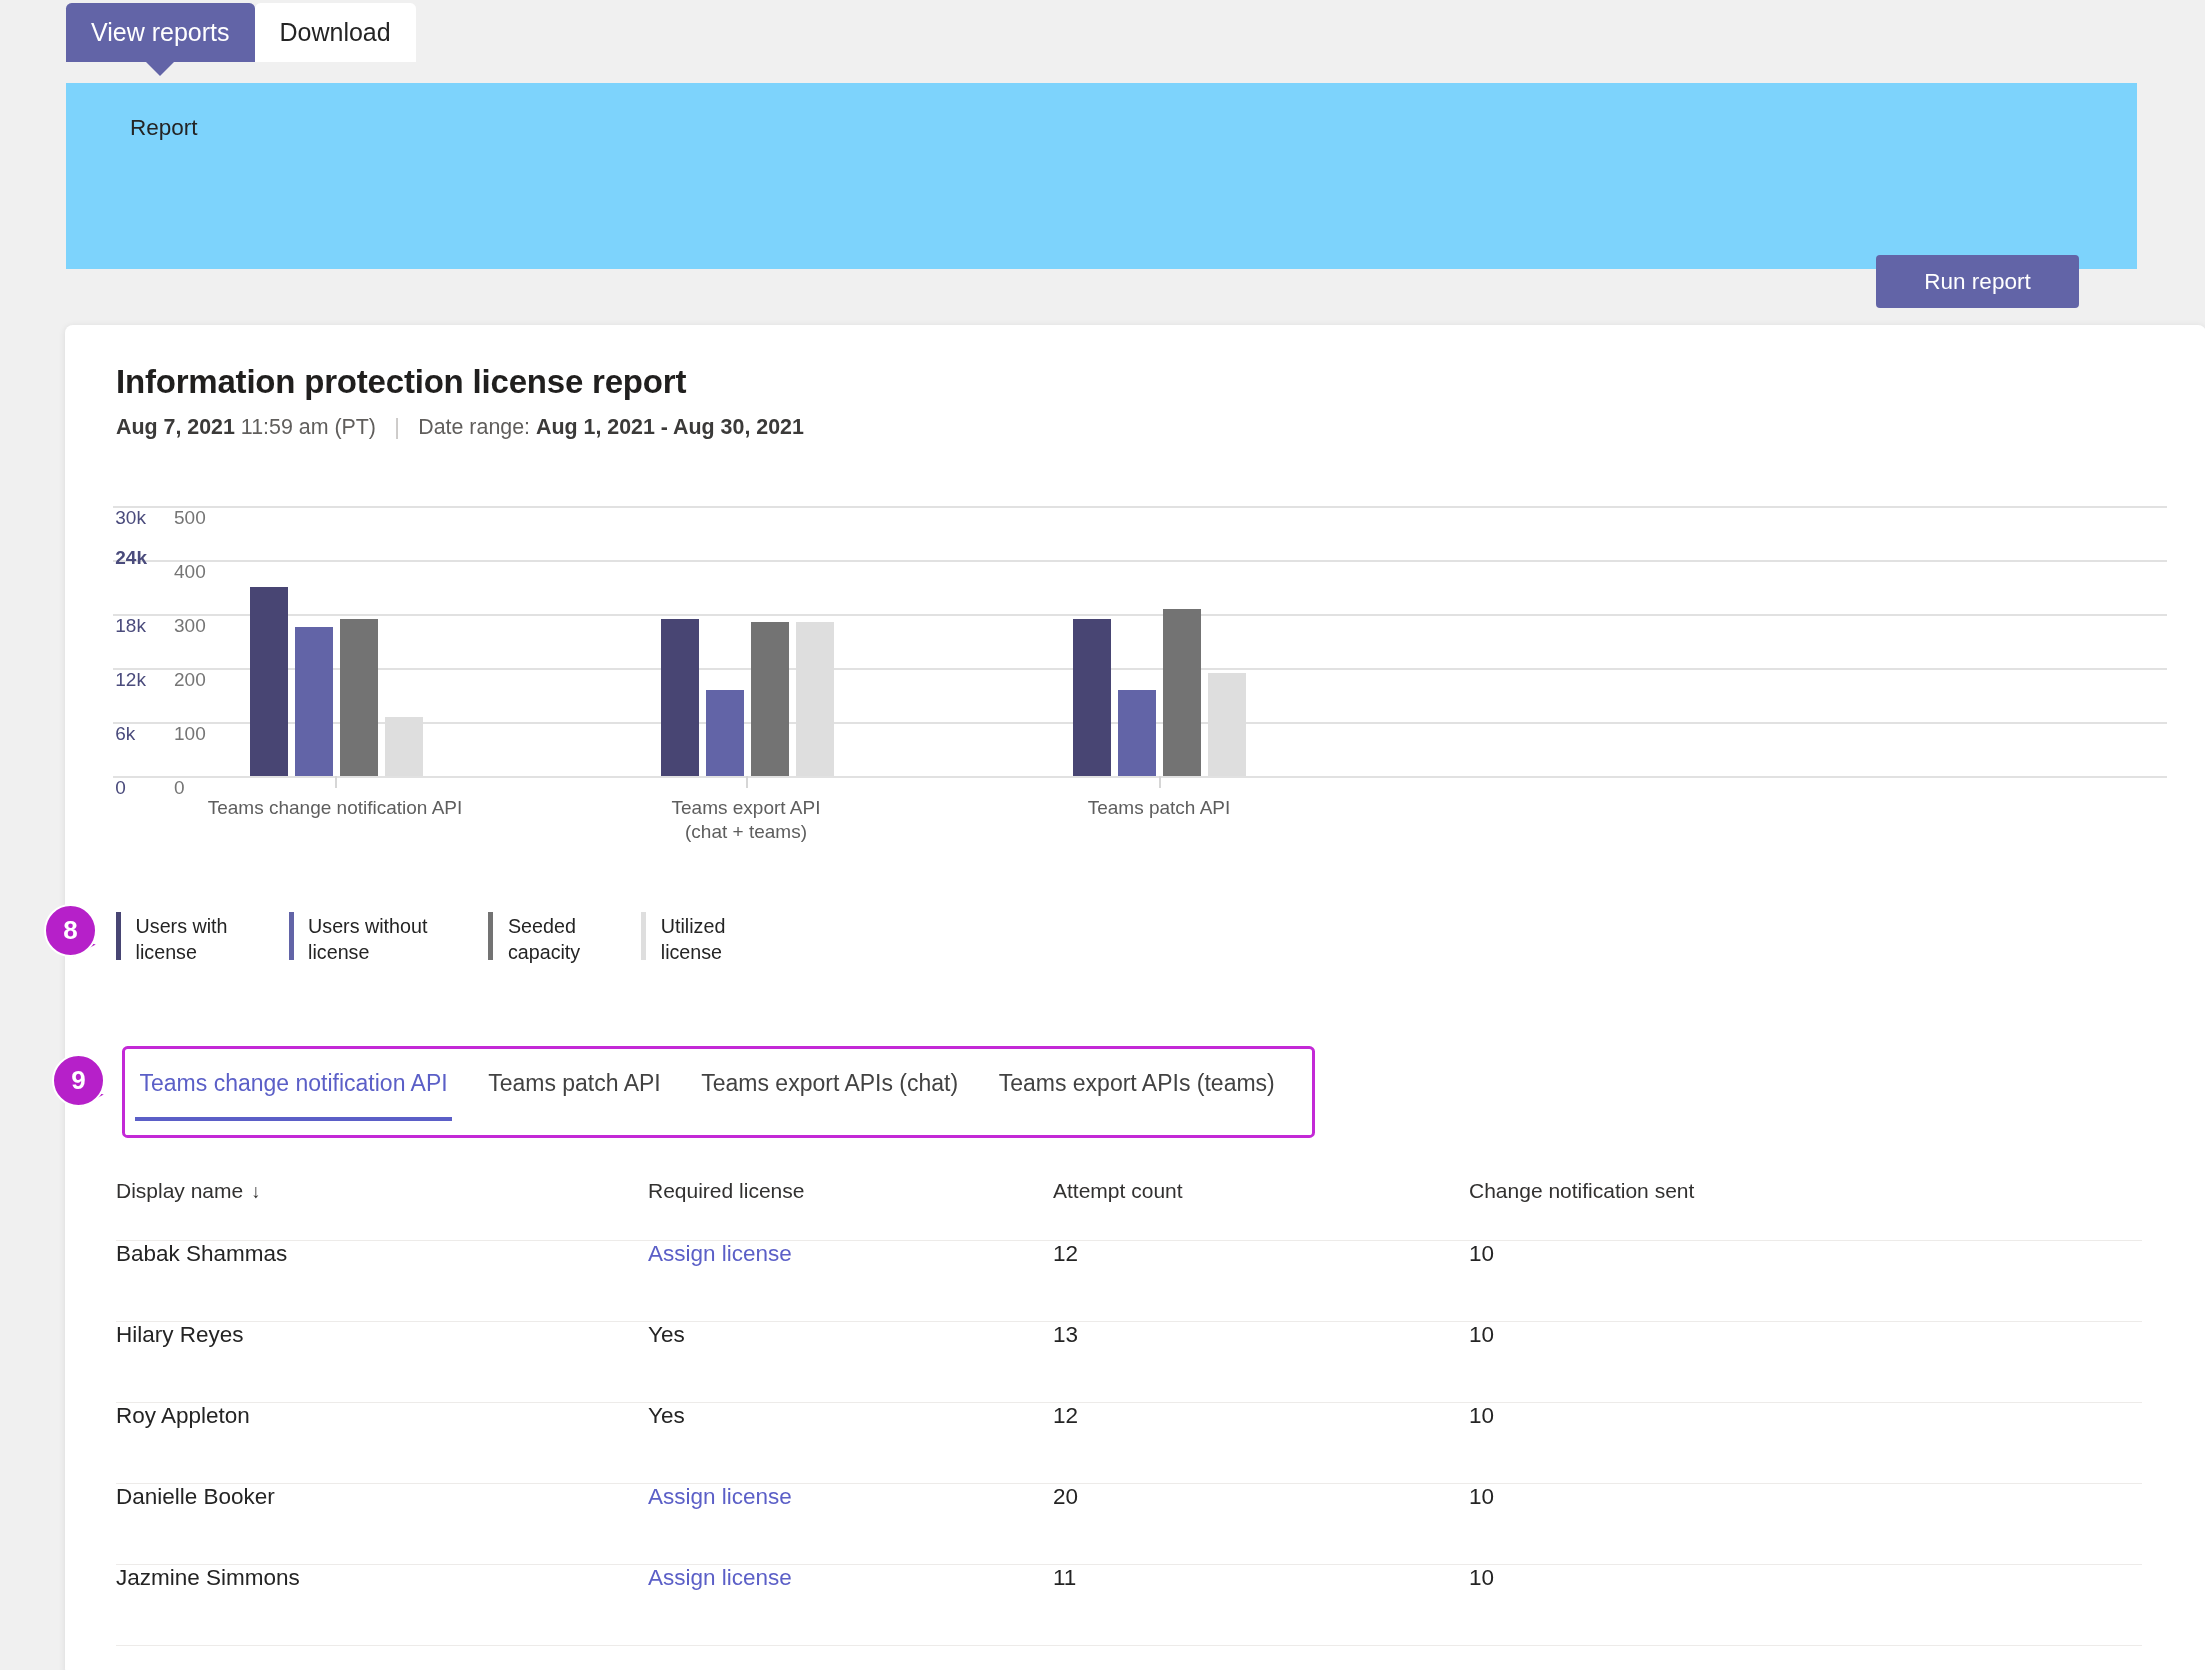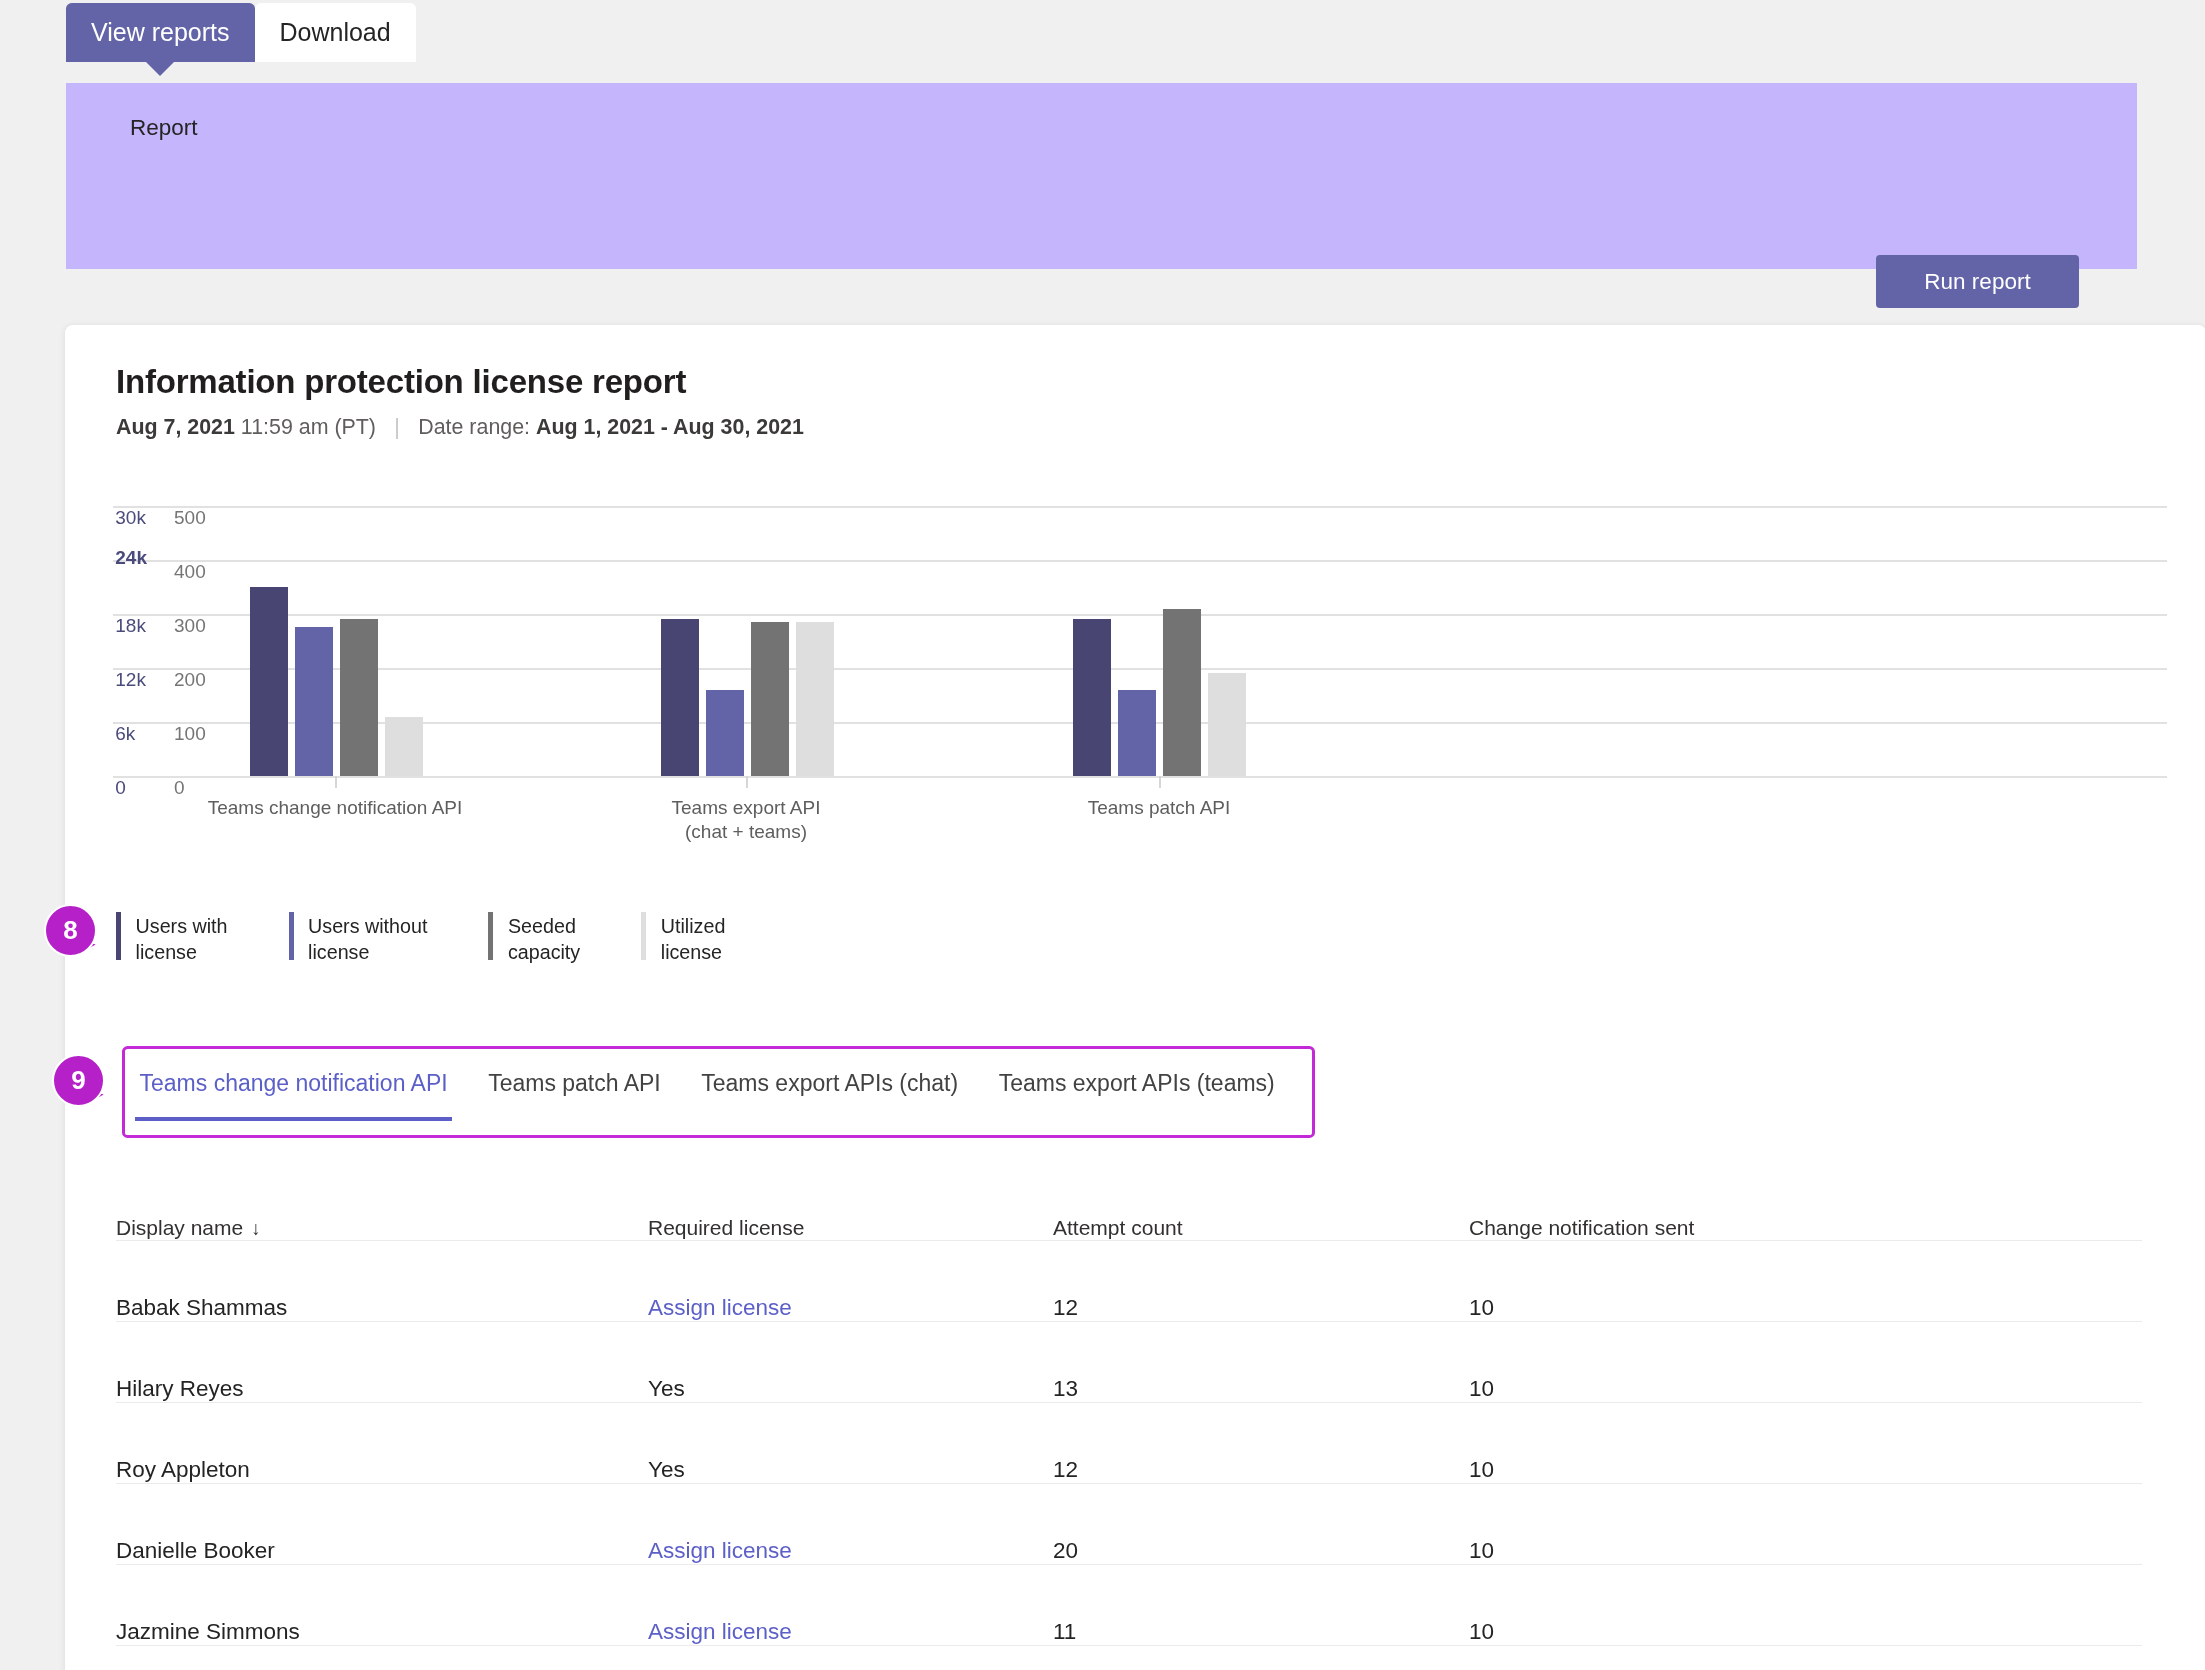--- a/index.html
+++ b/index.html
@@ -52,21 +52,21 @@
   .top-tab.inactive {
     background: #ffffff;
     color: #242424;
   }
 
   
   .filter-bar {
     position: absolute;
     left: 66px; top: 83px;
     width: 2071px; height: 186px;
-    background: #c4b5fd;
+    background: #7dd3fc;
   }
   .field {
     position: absolute;
     top: 32px;
   }
   .field-label {
     font-size: 22.5px;
     color: #242424;
     margin-bottom: 12.4px;
     display: block;
@@ -280,21 +280,21 @@
   }
 
   
   .table {
     position: absolute;
     left: 116px; top: 1179px;
     width: 2026px;
   }
   .trow {
     display: flex;
-    align-items: flex-end;
+    align-items: flex-start;
     border-bottom: 1.7px solid #EDEBE9;
     height: 81px;
   }
   .trow.head {
     height: 62px;
     border-bottom: 1.7px solid #EDEBE9;
   }
   .th {
     font-size: 21px;
     color: #323130;

